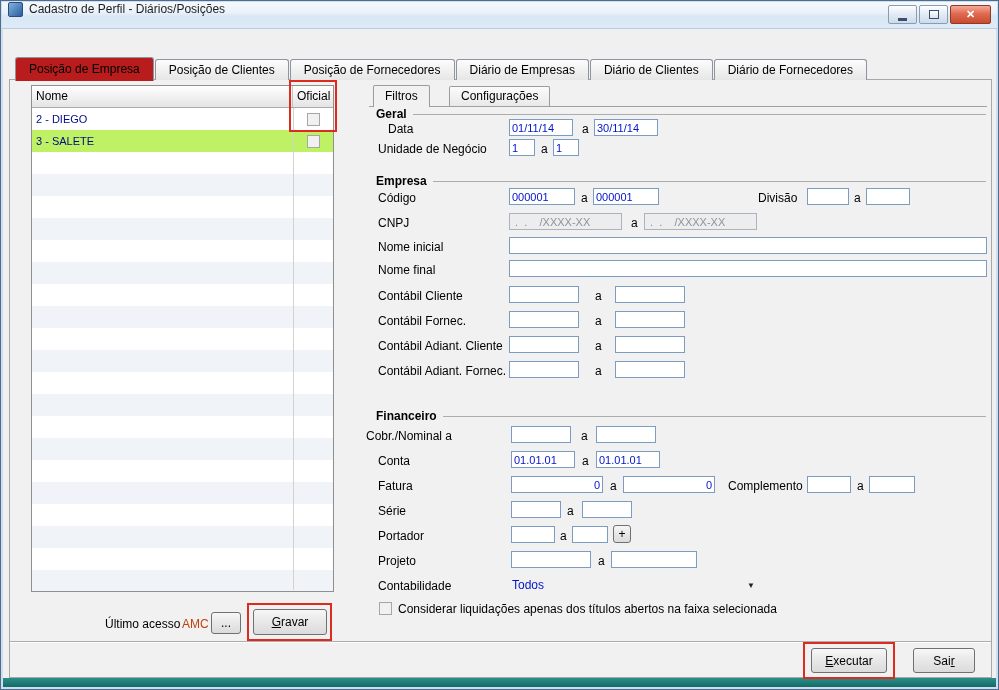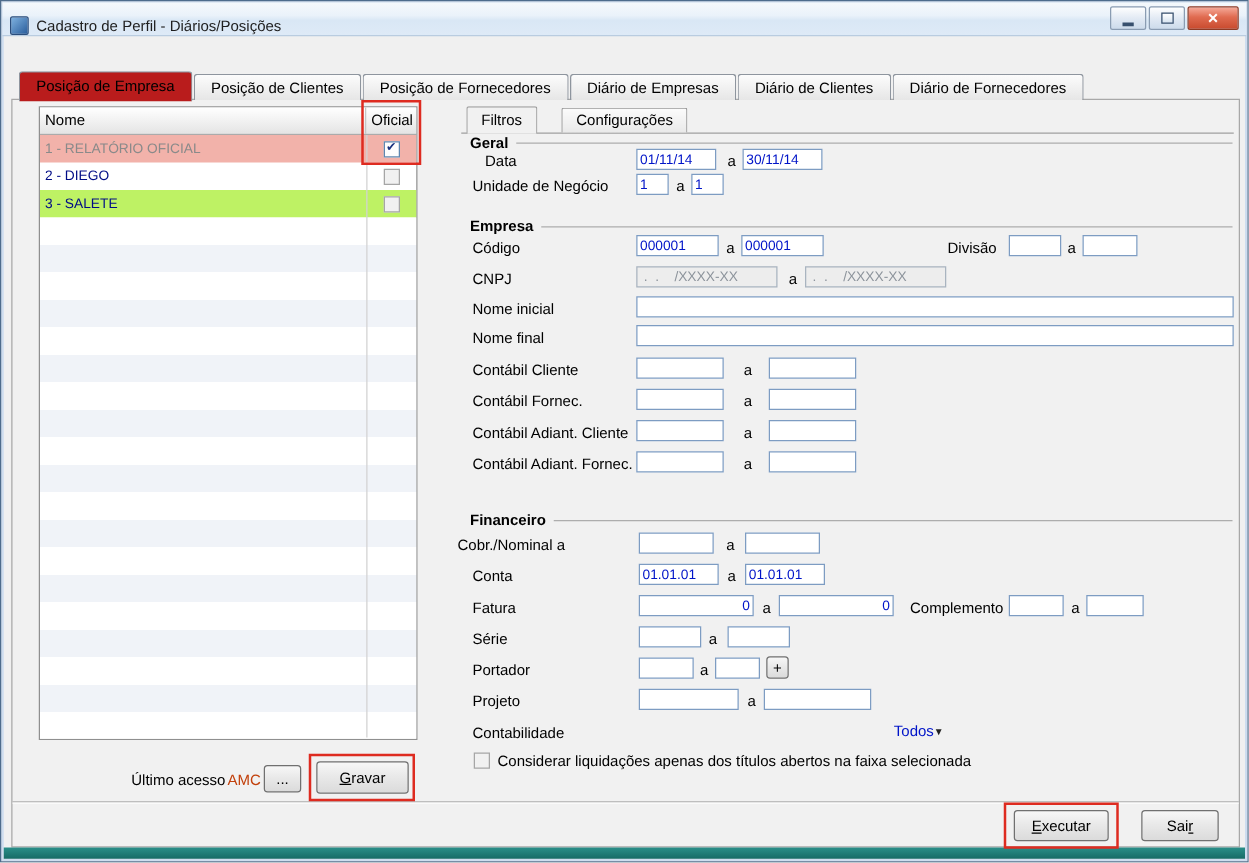--- a/index.html
+++ b/index.html
@@ -1,18 +1,18 @@
 <!DOCTYPE html>
 <html><head>
 <meta charset="utf-8">
 <style>
   *{margin:0;padding:0;box-sizing:border-box}
   body{background:#D8D8D8;font-family:"Liberation Sans",sans-serif}
   .window{position:relative;width:999px;height:690px;background:#F0F0F0;border:1px solid #4E6C8C;box-shadow:inset 0 0 0 2px #CEDDEF;overflow:hidden}
-  .titlebar{position:absolute;left:1px;top:1px;right:1px;height:27px;background:linear-gradient(180deg,#F5F9FC 0%,#EAF2FA 40%,#D9E7F5 55%,#DEEAF7 100%);border-bottom:1px solid #B9CCE0;display:flex;align-items:flex-end;padding:0 6px}
+  .titlebar{position:absolute;left:1px;top:1px;right:1px;height:27px;background:linear-gradient(180deg,#F5F9FC 0%,#EAF2FA 40%,#D9E7F5 55%,#DEEAF7 100%);border-bottom:1px solid #B9CCE0;display:flex;align-items:flex-start;padding:0 6px}
   .app-icon{width:15px;height:15px;margin-right:6px;background:linear-gradient(135deg,#7FB2E0,#2A5D9C);border:1px solid #2A4D7C;border-radius:2px}
   .title{font-size:12px;color:#1E1E1E}
   .winbtns{position:absolute;right:7px;top:4px;display:flex}
   .wb{width:29px;height:19px;border:1px solid #8A9CB2;border-radius:2px;background:linear-gradient(180deg,#FEFEFE,#E2EAF4 50%,#CDDBEB);display:flex;align-items:center;justify-content:center;margin-left:2px}
   .wb.close{width:41px;background:linear-gradient(180deg,#F5A998,#E06B50 45%,#C94B2F);border-color:#8E3A24;color:#fff;font-size:11px;font-weight:bold}
   .glyph-min{width:9px;height:3px;background:#38506E;margin-top:9px}
   .glyph-max{width:10px;height:9px;border:1px solid #38506E;background:linear-gradient(180deg,#fff,#D8E4F0)}
   .tabstrip{position:absolute;left:14px;top:55px;height:24px;display:flex;align-items:flex-end;z-index:5}
   .mtab{height:21px;line-height:20px;padding:0 13px;border:1px solid #8E959E;border-bottom:none;border-radius:3px 3px 0 0;background:linear-gradient(180deg,#FCFCFC,#E6E6E6);font-size:12px;color:#000;margin-right:1px;white-space:nowrap}
   .mtab.active{height:24px;line-height:23px;background:#b91c1c;margin-bottom:-1px;position:relative;z-index:6}
@@ -40,21 +40,21 @@
   .sep{position:absolute;font-size:12px;color:#000}
   .group{position:absolute;display:flex;align-items:center}
   .gt{font-size:12px;font-weight:bold;white-space:nowrap}
   .gl{flex:1;height:1px;background:#ADADAD;margin-left:6px}
   .btn{position:absolute;border:1px solid #707070;border-radius:3px;background:linear-gradient(180deg,#F7F7F7,#E9E9E9 45%,#DBDBDB);font-size:12px;color:#000;display:flex;align-items:center;justify-content:center;cursor:default}
   .accel{display:block}
   .accel::first-letter{text-decoration:underline}
   .itabline{position:absolute;left:368px;top:105px;width:618px;height:1px;background:#A0A0A0}
   .itab{position:absolute;height:20px;line-height:19px;padding:0 11px;border:1px solid #9C9C9C;border-bottom:none;border-radius:2px 2px 0 0;background:linear-gradient(180deg,#FBFBFB,#E9E9E9);font-size:12px;z-index:2}
   .itab.active{height:22px;line-height:21px;background:#F1F1F1;z-index:4}
-  .combo{position:absolute;display:flex;align-items:center;justify-content:flex-end;padding:0 4px 0 3px}
+  .combo{position:absolute;display:flex;align-items:center;justify-content:space-between;padding:0 4px 0 3px}
   .combo-text{font-size:12px;color:#0014C8}
   .combo-arrow{font-size:8px;color:#222}
   .hr{position:absolute;left:9px;top:640px;width:981px;height:2px;border-top:1px solid #ADADAD;border-bottom:1px solid #FDFDFD}
   .statusstrip{position:absolute;left:2px;right:2px;bottom:2px;height:9px;background:linear-gradient(180deg,#2A8F89,#166B66)}
   .ann{position:absolute;border:2px solid #DE2B20;z-index:60;pointer-events:none}
 </style>
 </head>
 <body>
 
 <div class="window">
@@ -84,28 +84,20 @@
     <div class="mtab">Diário de Fornecedores</div>
   </div>
 
   <div class="page"></div>
 
   <div class="grid">
     <div class="ghead">
       <div class="gh" style="width:261px">Nome</div>
       <div class="gh" style="width:40px;border-right:none">Oficial</div>
     </div>
-    <div class="grow sel">
-      <div class="gc">1 - RELATÓRIO OFICIAL</div>
-      <div class="gcof">
-        <span class="cb checked">
-            <span class="ck">✔</span>
-          </span>
-      </div>
-    </div>
     <div class="grow">
       <div class="gc">2 - DIEGO</div>
       <div class="gcof">
         <span class="cb off"></span>
       </div>
     </div>
     <div class="grow alt">
       <div class="gc">3 - SALETE</div>
       <div class="gcof">
         <span class="cb off"></span>

